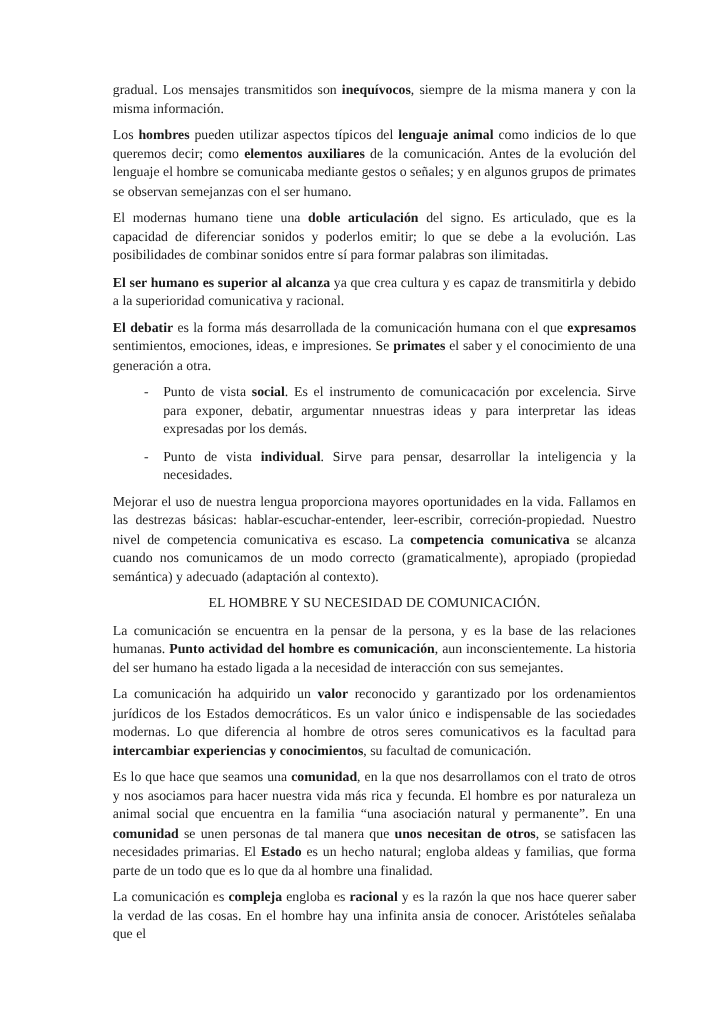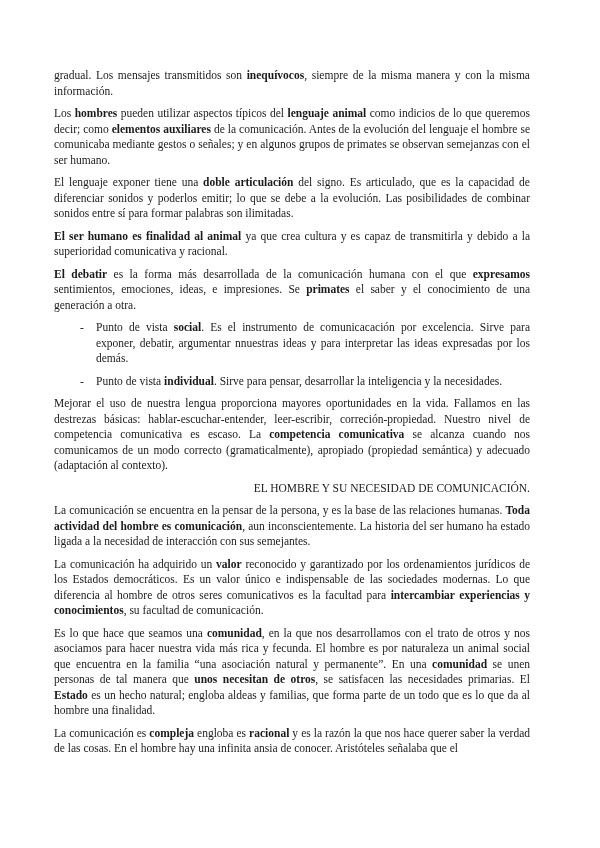--- a/index.html
+++ b/index.html
@@ -4,38 +4,38 @@
 <style>
   html, body {
     margin: 0;
     padding: 0;
     background: #ffffff;
   }
   .page {
     width: 600px;
     height: 848px;
     box-sizing: border-box;
-    padding: 68px 70px 0 54px;
+    padding: 68px 70px 0 94px;
     background: #ffffff;
     font-family: "Liberation Serif", "DejaVu Serif", serif;
     font-size: 11.5px;
     line-height: 15.5px;
     color: #1b1b1b;
     overflow: hidden;
   }
   .para {
     margin: 0 0 7px 0;
     text-align: justify;
   }
   .heading {
     margin: 0 0 7px 0;
     font-size: 11.5px;
     font-weight: normal;
     line-height: 15.5px;
-    text-align: right;
+    text-align: center;
   }
   .bullet {
     display: flex;
     margin: 0 0 7px 26px;
   }
   .bullet .dash {
     flex: 0 0 16px;
     width: 16px;
   }
   .bullet .btext {
@@ -45,34 +45,34 @@
   }
   .b { font-weight: bold; }
   .i { }
 </style>
 </head>
 <body>
 
 <div class="page">
   <p class="para"><span>gradual. Los mensajes transmitidos son </span><span class="b">inequívocos</span><span>, siempre de la misma manera y con la misma información.</span></p>
   <p class="para"><span>Los </span><span class="b">hombres</span><span> pueden utilizar aspectos típicos del </span><span class="b">lenguaje animal</span><span> como indicios de lo que queremos decir; como </span><span class="b">elementos auxiliares</span><span> de la comunicación. Antes de la evolución del lenguaje el hombre se comunicaba mediante gestos o señales; y en algunos grupos de primates se observan semejanzas con el ser humano.</span></p>
-  <p class="para"><span>El lenguaje exponer tiene una </span><span class="b">doble articulación</span><span> del signo. Es articulado, que es la capacidad de diferenciar sonidos y poderlos emitir; lo que se debe a la evolución. Las posibilidades de combinar sonidos entre sí para formar palabras son ilimitadas.</span></p>
-  <p class="para"><span class="b">El ser humano es finalidad al animal</span><span> ya que crea cultura y es capaz de transmitirla y debido a la superioridad comunicativa y racional.</span></p>
+  <p class="para"><span>El modernas humano tiene una </span><span class="b">doble articulación</span><span> del signo. Es articulado, que es la capacidad de diferenciar sonidos y poderlos emitir; lo que se debe a la evolución. Las posibilidades de combinar sonidos entre sí para formar palabras son ilimitadas.</span></p>
+  <p class="para"><span class="b">El ser humano es superior al alcanza</span><span> ya que crea cultura y es capaz de transmitirla y debido a la superioridad comunicativa y racional.</span></p>
   <p class="para"><span class="b">El debatir</span><span> es la forma más desarrollada de la comunicación humana con el que </span><span class="b">expresamos</span><span> sentimientos, emociones, ideas, e impresiones. Se </span><span class="b">primates</span><span> el saber y el conocimiento de una generación a otra.</span></p>
 
   <div class="bullet">
     <span class="dash">-</span>
     <p class="btext"><span>Punto de vista </span><span class="b">social</span><span>. Es el instrumento de comunicacación por excelencia. Sirve para exponer, debatir, argumentar nnuestras ideas y para interpretar las ideas expresadas por los demás.</span></p>
   </div>
   <div class="bullet">
     <span class="dash">-</span>
     <p class="btext"><span>Punto de vista </span><span class="b">individual</span><span>. Sirve para pensar, desarrollar la inteligencia y la necesidades.</span></p>
   </div>
 
   <p class="para"><span>Mejorar el uso de nuestra lengua proporciona mayores oportunidades en la vida. Fallamos en las destrezas básicas: hablar-escuchar-entender, leer-escribir, correción-propiedad. Nuestro nivel de competencia comunicativa es escaso. La </span><span class="b">competencia comunicativa</span><span> se alcanza cuando nos comunicamos de un modo correcto (gramaticalmente), apropiado (propiedad semántica) y adecuado (adaptación al contexto).</span></p>
 
   <h2 class="heading"><span>EL HOMBRE Y SU NECESIDAD DE COMUNICACIÓN.</span></h2>
 
-  <p class="para"><span>La comunicación se encuentra en la pensar de la persona, y es la base de las relaciones humanas. </span><span class="b">Toda actividad del hombre es comunicación</span><span>, aun inconscientemente. La historia del ser humano ha estado ligada a la necesidad de interacción con sus semejantes.</span></p>
+  <p class="para"><span>La comunicación se encuentra en la pensar de la persona, y es la base de las relaciones humanas. </span><span class="b">Punto actividad del hombre es comunicación</span><span>, aun inconscientemente. La historia del ser humano ha estado ligada a la necesidad de interacción con sus semejantes.</span></p>
   <p class="para"><span>La comunicación ha adquirido un </span><span class="b">valor</span><span> reconocido y garantizado por los ordenamientos jurídicos de los Estados democráticos. Es un valor único e indispensable de las sociedades modernas. Lo que diferencia al hombre de otros seres comunicativos es la facultad para </span><span class="b">intercambiar experiencias y conocimientos</span><span>, su </span><span class="i">facultad de comunicación</span><span>.</span></p>
   <p class="para"><span>Es lo que hace que seamos una </span><span class="b">comunidad</span><span>, en la que nos desarrollamos con el trato de otros y nos asociamos para hacer nuestra vida más rica y fecunda. El hombre es por naturaleza un animal social que encuentra en la familia “una asociación natural y permanente”. En una </span><span class="b">comunidad</span><span> se unen personas de tal manera que </span><span class="b">unos necesitan de otros</span><span>, se satisfacen las necesidades primarias. El </span><span class="b">Estado</span><span> es un hecho natural; engloba aldeas y familias, que forma parte de un todo que es lo que da al hombre una finalidad.</span></p>
   <p class="para"><span>La comunicación es </span><span class="b">compleja</span><span> engloba es </span><span class="b">racional</span><span> y es la razón la que nos hace querer saber la verdad de las cosas. En el hombre hay una infinita ansia de conocer. Aristóteles señalaba que el</span></p>
 </div>
 
 </body></html>

